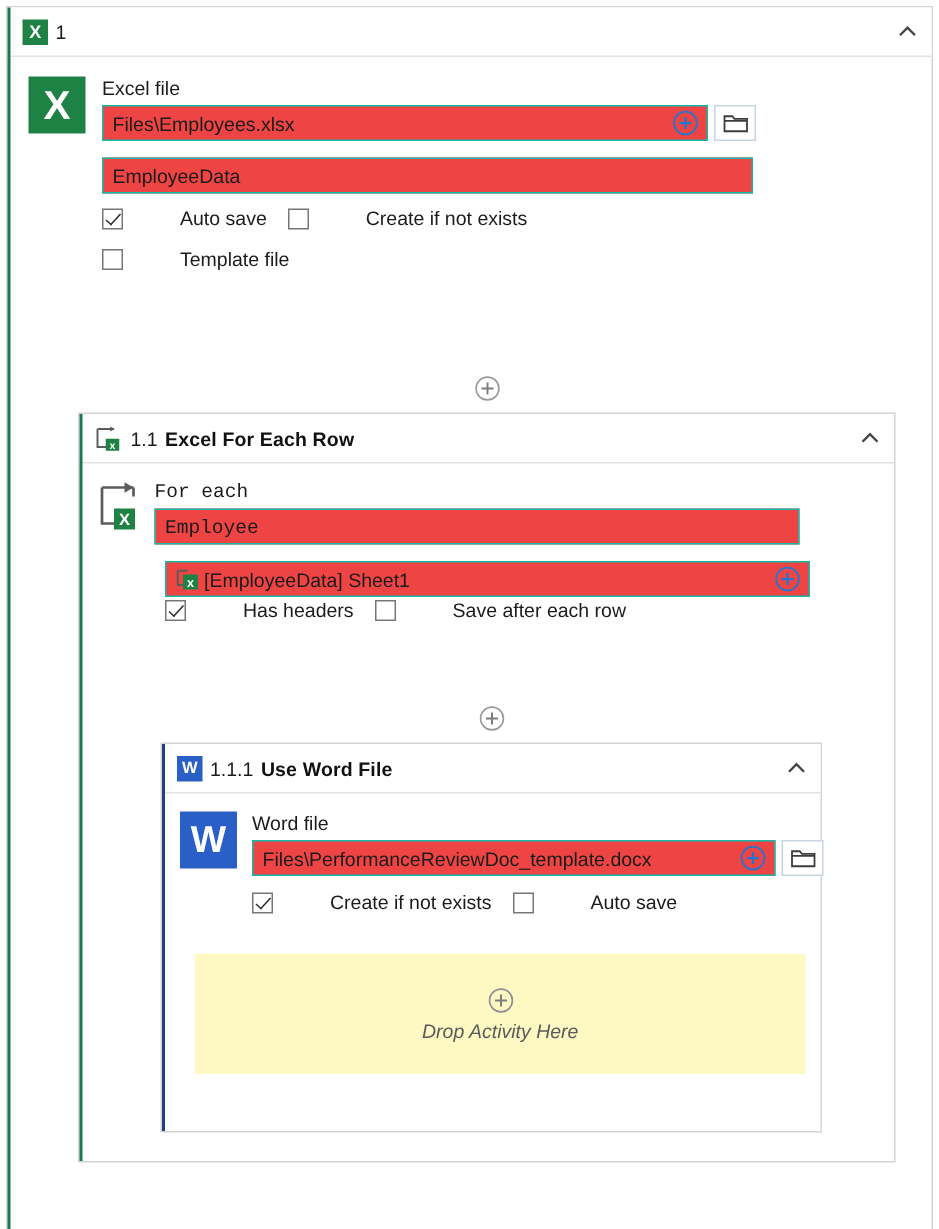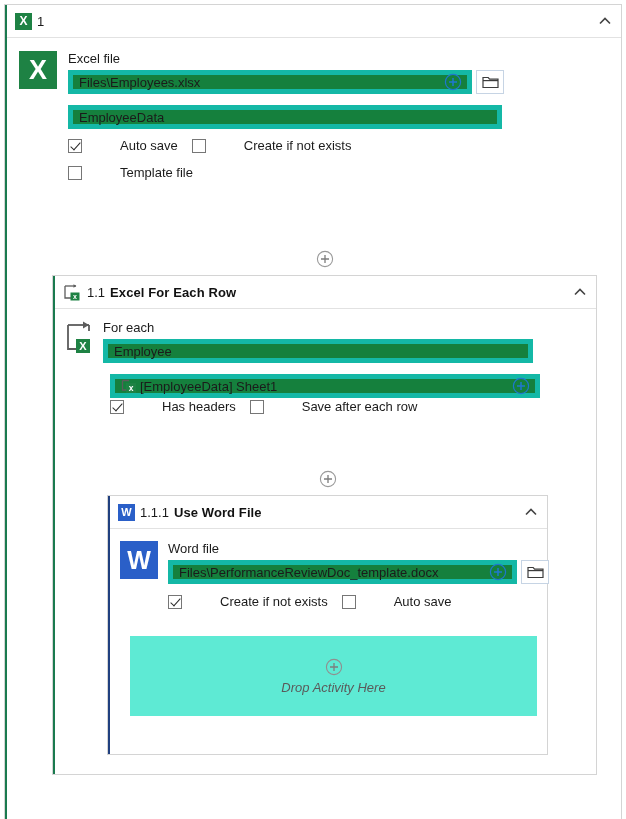--- a/index.html
+++ b/index.html
@@ -98,22 +98,22 @@
 
   
   .field-label {
     font-size: 13px;
     color: #1b1b1b;
     margin-bottom: 3px;
     line-height: 16px;
   }
   .textbox {
     height: 24px;
-    border: 5px solid #14b8a6;
-    background: #15803d;
+    border: 1px solid #14b8a6;
+    background: #ef4444;
     display: flex;
     align-items: center;
     padding: 0 0 0 6px;
     font-size: 13px;
     color: #1b1b1b;
   }
   .textbox .val { flex: 1 1 auto; white-space: nowrap; overflow: hidden; }
   .plus-in {
     width: 28px; height: 22px;
     display: flex; align-items: center; justify-content: center;
@@ -151,21 +151,21 @@
 
   
   .insert-row {
     display: flex;
     justify-content: center;
     align-items: center;
   }
 
   
   .dropzone {
-    background: #5eead4;
+    background: #fef9c3;
     display: flex;
     flex-direction: column;
     align-items: center;
     justify-content: center;
   }
   .dropzone-text {
     font-style: italic;
     font-size: 13px;
     color: #5a5a5a;
     margin-top: 4px;
@@ -184,21 +184,21 @@
   #ref-checks { display: flex; align-items: center; margin-top: 9px; }
   #tpl-check { margin-top: 12px; }
 
   #loop-insert { margin-top: 70px; margin-left: 33px; width: 545px; }
   #loop-card {
     margin-top: 7px; margin-left: 33px;
     width: 545px; height: 500px;
   }
   #loop-body { padding: 11px 0 0 12px; }
   #foreach-block { display: flex; align-items: flex-start; }
-  #foreach-right { margin-left: 8px; width: 430px; }
+  #foreach-right { margin-left: 8px; width: 430px; font-family: Liberation Mono, monospace; }
   #inrange-block { margin-top: 11px; margin-left: 45px; width: 430px; }
   #range-checks { display: flex; align-items: center; margin-top: 1px; }
 
   #word-insert { margin-top: 56px; margin-left: 42px; width: 441px; }
   #word-card {
     margin-top: 7px; margin-left: 42px;
     width: 441px; height: 260px;
   }
   #word-body { padding: 12px 0 0 12px; }
   #word-file-block { display: flex; align-items: flex-start; }

